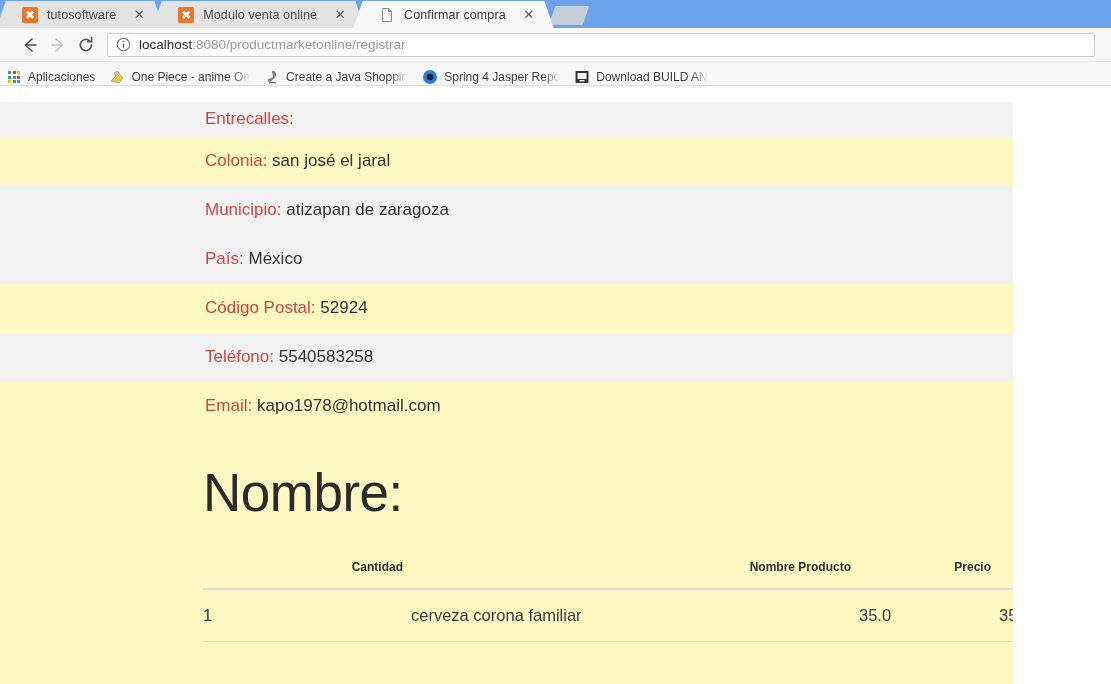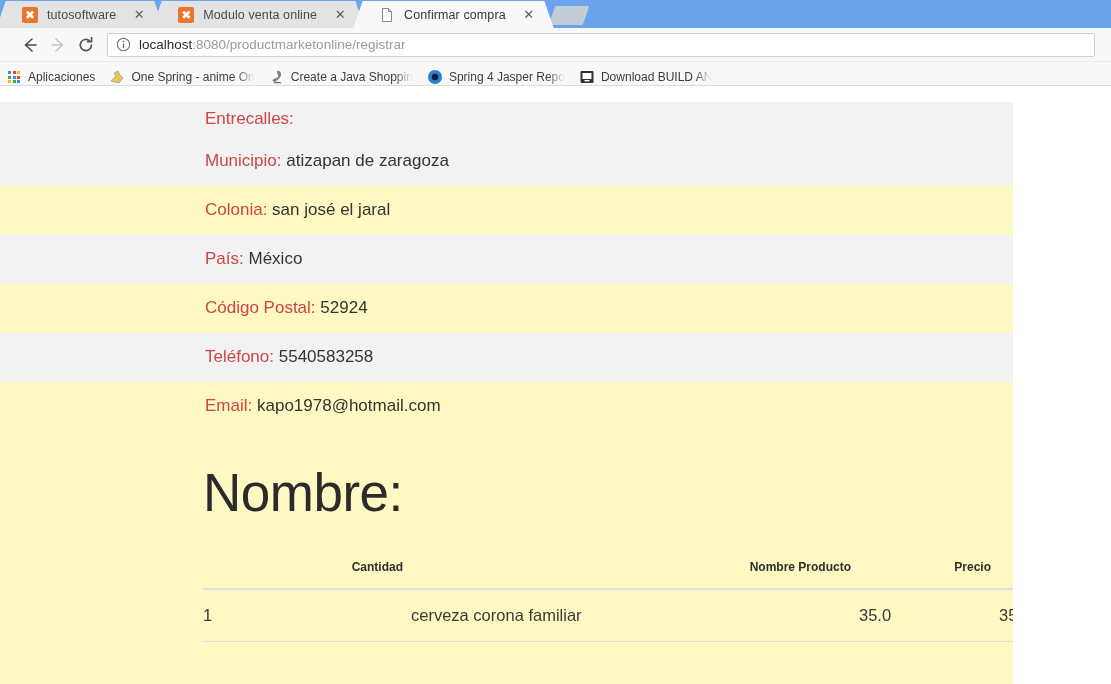--- a/index.html
+++ b/index.html
@@ -392,21 +392,21 @@
       </span>
       <span class="bm-label">Aplicaciones</span>
     </div>
 
     <div class="bm">
       <span class="bm-ico">
         <svg width="16" height="16" viewBox="0 0 16 16">
           <path d="M2 12 L7 7 L5 4 L9 2 L11 6 L14 9 L10 14 Z" fill="#f5c542" stroke="#7aa7e0" stroke-width="0.8"></path>
         </svg>
       </span>
-      <span class="bm-label">One Spring - anime On</span>
+      <span class="bm-label">One Piece - anime On</span>
     </div>
 
     <div class="bm">
       <span class="bm-ico">
         <svg width="16" height="16" viewBox="0 0 16 16">
           <path d="M6 13 C4 13 3 12 4 10.5 C5 9 8 9.5 9 8 C10 6.5 8 5 8 3 C8 2 9 1.5 10 2 C12 3 13 6 11 8.5 C9.5 10.5 8 11 6 13 Z" fill="#8a7f76"></path>
           <path d="M5 14 C7 13.2 10 13.2 12 14" fill="none" stroke="#5a6570" stroke-width="1.2"></path>
         </svg>
       </span>
       <span class="bm-label">Create a Java Shoppin</span>
@@ -437,31 +437,31 @@
   <div class="viewport">
     <div class="page">
 
       <div class="dl-row striped" style="height:35px;align-items:center;">
         <div class="inner">
           <span class="dl-term">Entrecalles:</span>
           <span class="dl-desc"></span>
         </div>
       </div>
 
+      <div class="dl-row">
+        <div class="inner">
+          <span class="dl-term">Colonia:</span>
+          <span class="dl-desc">san josé el jaral</span>
+        </div>
+      </div>
+
       <div class="dl-row striped">
         <div class="inner">
           <span class="dl-term">Municipio:</span>
           <span class="dl-desc">atizapan de zaragoza</span>
-        </div>
-      </div>
-
-      <div class="dl-row">
-        <div class="inner">
-          <span class="dl-term">Colonia:</span>
-          <span class="dl-desc">san josé el jaral</span>
         </div>
       </div>
 
 
       <div class="dl-row striped">
         <div class="inner">
           <span class="dl-term">País:</span>
           <span class="dl-desc">México</span>
         </div>
       </div>

